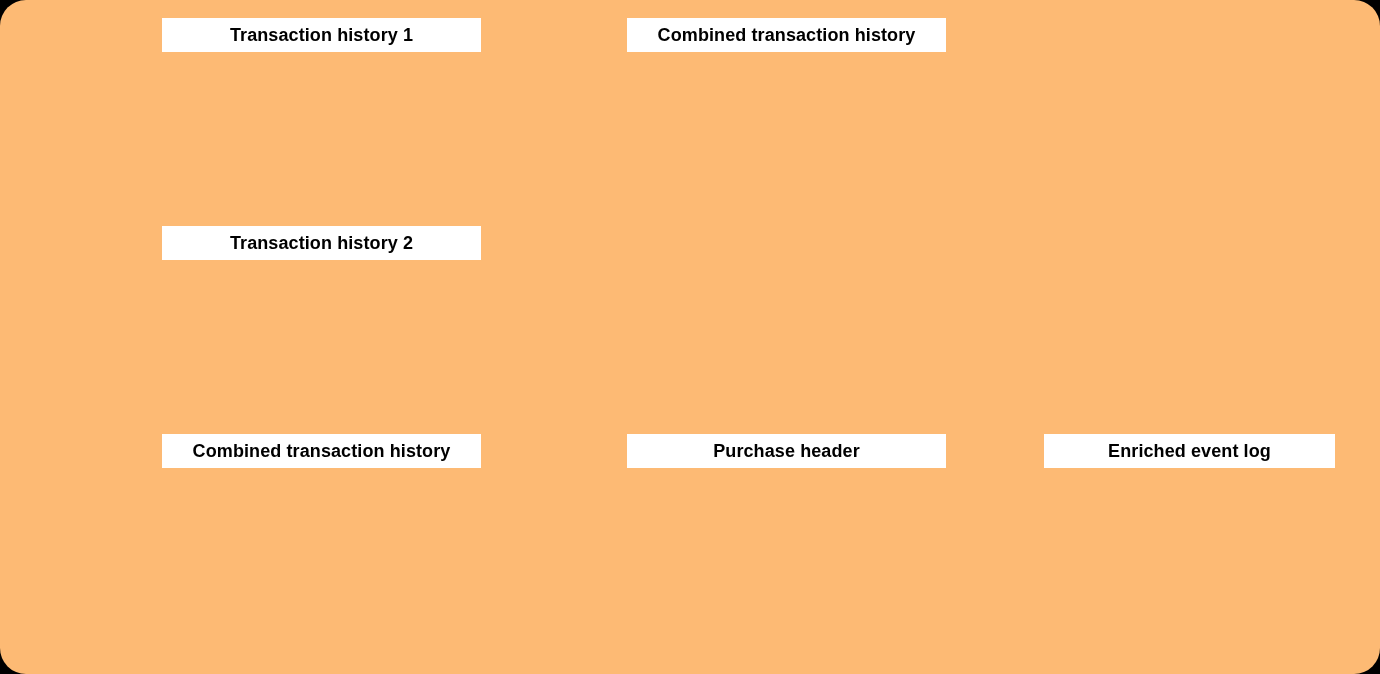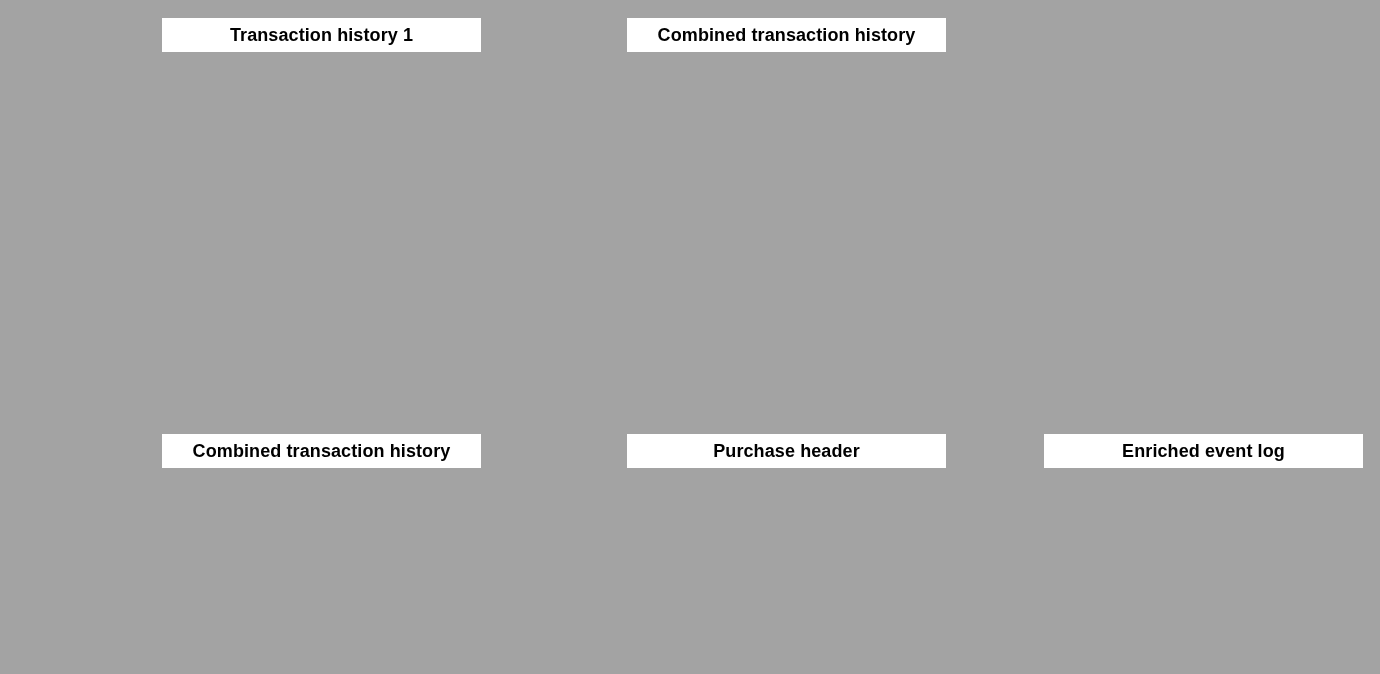--- a/index.html
+++ b/index.html
@@ -35,36 +35,39 @@
     border: 0;
   }
   .node-label {
     display: block;
     padding: 0 6px;
   }
 </style>
 </head>
 <body style="background: rgb(0, 0, 0);">
 
-<div id="canvas" style="width: 1380px; height: 674px; background: #a3a3a3;">
+<div id="canvas" style="width: 1380px; height: 674px; background: #fdba74; border-radius: 26px;">
 
   <div class="node-box" style="left: 162px; top: 18px; width: 319px; height: 34px; background: rgb(255, 255, 255); color: rgb(0, 0, 0); font-size: 18px; font-weight: bold;">
     <span class="node-label">Transaction history 1</span>
   </div>
 
   <div class="node-box" style="left: 627px; top: 18px; width: 319px; height: 34px; background: rgb(255, 255, 255); color: rgb(0, 0, 0); font-size: 18px; font-weight: bold;">
     <span class="node-label">Combined transaction history</span>
   </div>
 
+  <div class="node-box" style="left: 162px; top: 226px; width: 319px; height: 34px; background: rgb(255, 255, 255); color: rgb(0, 0, 0); font-size: 18px; font-weight: bold;">
+    <span class="node-label">Transaction history 2</span>
+  </div>
 
   <div class="node-box" style="left: 162px; top: 434px; width: 319px; height: 34px; background: rgb(255, 255, 255); color: rgb(0, 0, 0); font-size: 18px; font-weight: bold;">
     <span class="node-label">Combined transaction history</span>
   </div>
 
   <div class="node-box" style="left: 579px; top: 434px; width: 319px; height: 34px; background: rgb(255, 255, 255); color: rgb(0, 0, 0); font-size: 18px; font-weight: bold; margin-left: 48px;">
     <span class="node-label">Purchase header</span>
   </div>
 
-  <div class="node-box" style="left: 1044px; top: 434px; width: 319px; height: 34px; background: rgb(255, 255, 255); color: rgb(0, 0, 0); font-size: 18px; font-weight: bold;">
+  <div class="node-box" style="left: 1044px; top: 434px; width: 291px; height: 34px; background: rgb(255, 255, 255); color: rgb(0, 0, 0); font-size: 18px; font-weight: bold;">
     <span class="node-label">Enriched event log</span>
   </div>
 
 </div>
 
 </body></html>

